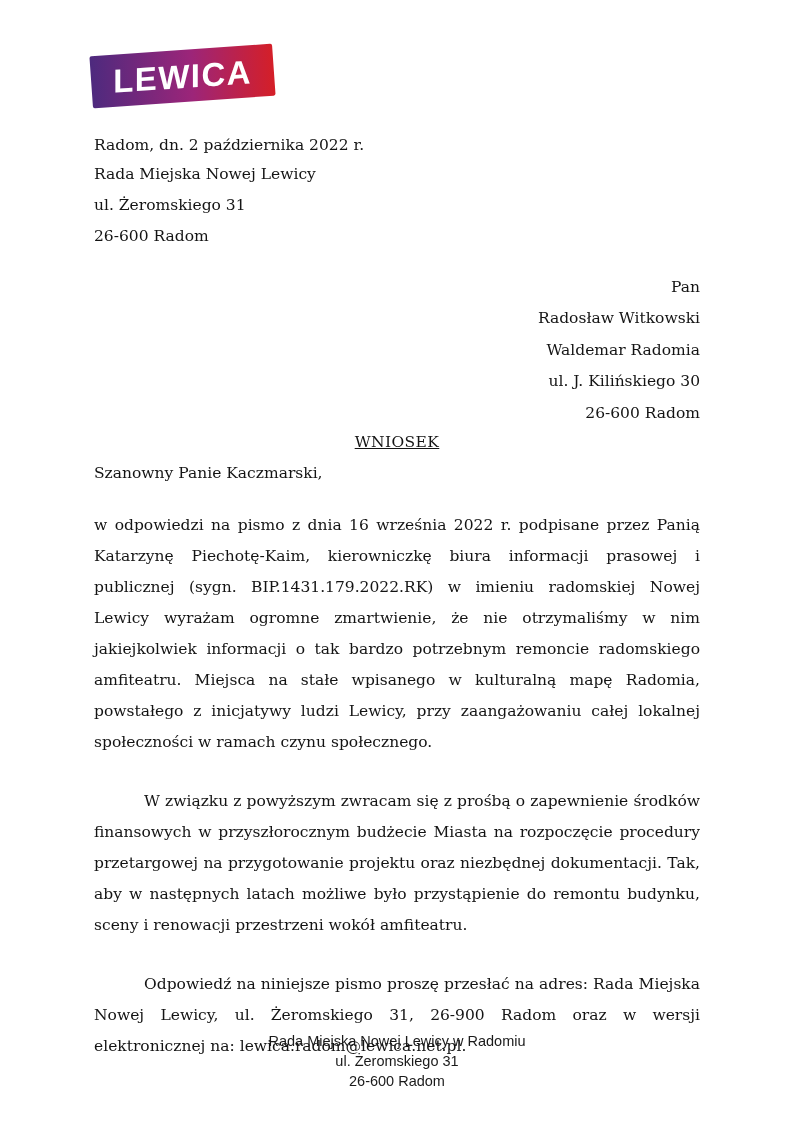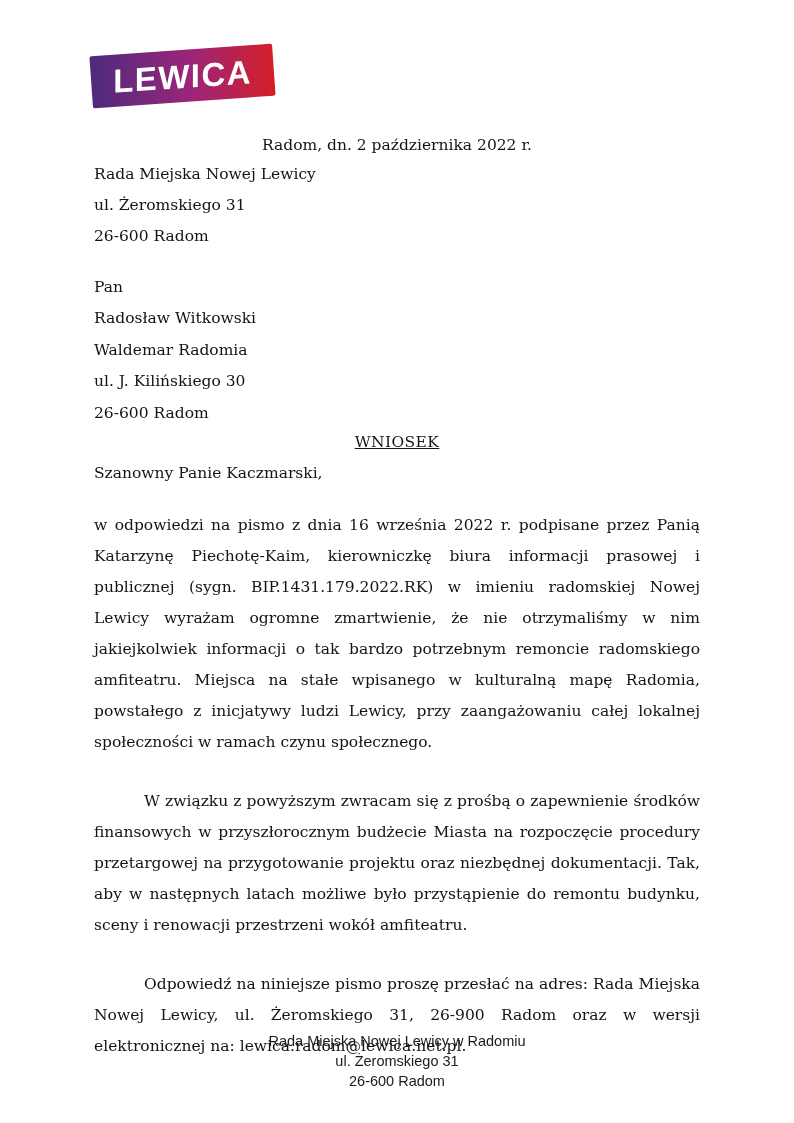--- a/index.html
+++ b/index.html
@@ -35,23 +35,23 @@
     font-family: "Liberation Sans", sans-serif;
     font-weight: 700;
     font-size: 33px;
     letter-spacing: 1.5px;
     color: #ffffff;
     transform: skewX(-4deg);
     line-height: 1;
   }
 
   
-  .date-line { text-align: center; margin-top: 8px; }
+  .date-line { text-align: left; margin-top: 8px; }
   .sender { margin-top: 5px; line-height: 31px; }
-  .recipient { margin-top: 20px; text-align: left; line-height: 31.4px; }
+  .recipient { margin-top: 20px; text-align: right; line-height: 31.4px; }
 
   .subject { text-align: center; margin-top: 4px; letter-spacing: 0.4px; text-decoration: underline; }
   .salutation { margin-top: 13px; }
 
   
   .para {
     margin-top: 28px;
     text-align: justify;
     line-height: 31px;
   }

